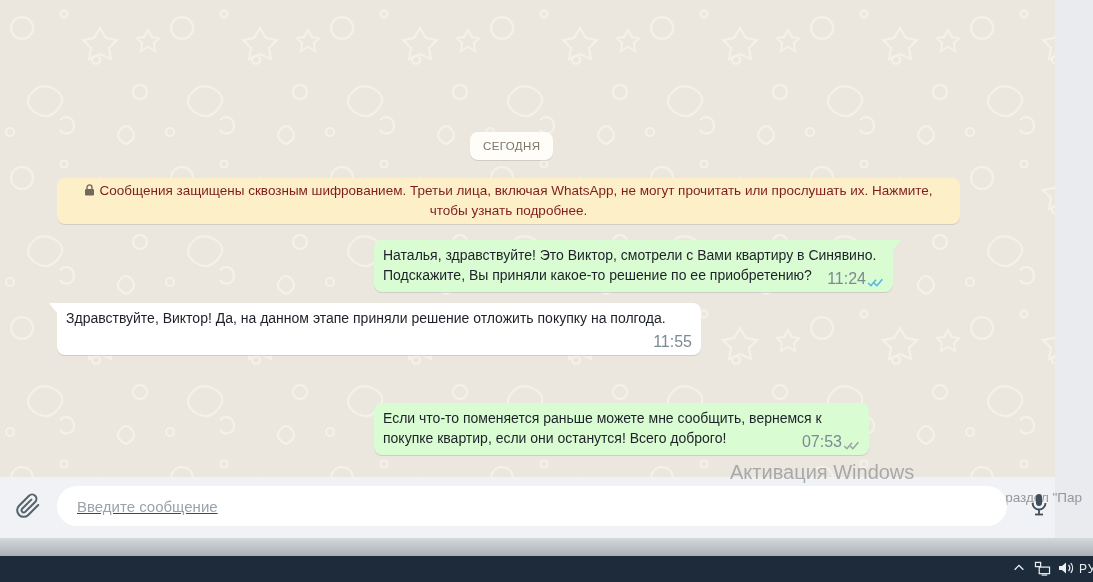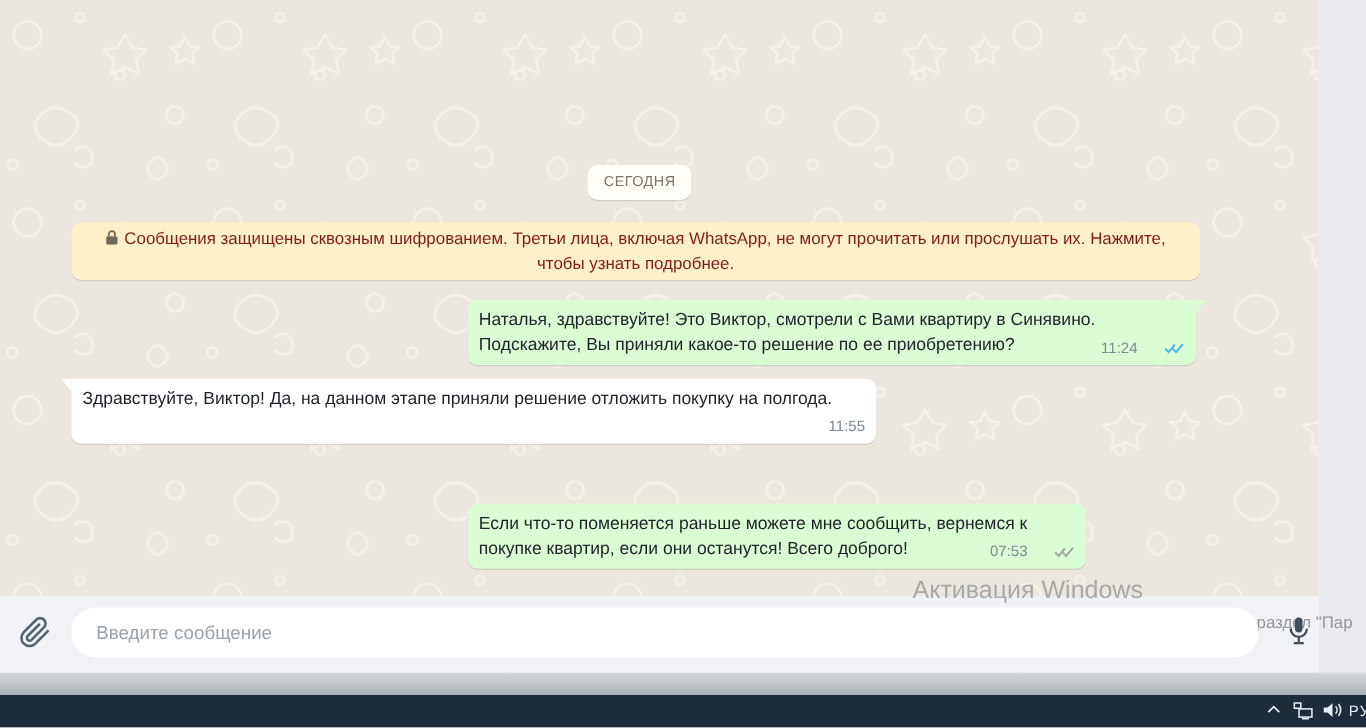--- a/index.html
+++ b/index.html
@@ -19,45 +19,45 @@
 
   
   .enc-banner { position:absolute; left:57px; top:178px; width:903px; background:var(--banner);
     color:#7f1d1d; font-size:13.5px; line-height:20px; text-align:center; padding:3px 26px;
     border-radius:8px; box-shadow:0 1px .5px rgba(11,20,26,.12); z-index:3; cursor:pointer; }
   .lock-icon { display:inline-block; vertical-align:-1px; margin-right:4px; }
 
   
   .msg { position:absolute; border-radius:8px; padding:6px 9px 8px 9px; font-size:14px; line-height:19.5px;
     color:#1d2129; box-shadow:0 1px .5px rgba(11,20,26,.13); z-index:3; }
-  .msg .meta { position:absolute; right:9px; bottom:4px; display:flex; align-items:center; gap:21px;
-    font-size:12px; color:#7c8a91; white-space:nowrap; }
+  .msg .meta { position:absolute; right:9px; bottom:4px; display:flex; align-items:flex-end; gap:1px;
+    font-size:16px; color:#7c8a91; white-space:nowrap; }
   .out { background:var(--bubble_out); }
   .in  { background:var(--bubble_in); }
   .tail-out { border-top-right-radius:0; }
   .tail-out::after { content:""; position:absolute; top:0; right:-8px; width:0; height:0;
     border-left:8px solid var(--bubble_out); border-bottom:10px solid transparent; }
   .tail-in { border-top-left-radius:0; }
   .tail-in::after { content:""; position:absolute; top:0; left:-8px; width:0; height:0;
     border-right:8px solid var(--bubble_in); border-bottom:10px solid transparent; }
-  .msg-1 { left:374px; top:240px; width:583px; height:52px; }
+  .msg-1 { left:374px; top:240px; width:519px; height:52px; }
   .msg-2 { left:57px;  top:303px; width:644px; height:52px; }
   .msg-3 { left:755px; top:368px; width:202px; height:33px; white-space:nowrap; }
   .msg-4 { left:374px; top:403px; width:495px; height:52px; }
   .ticks { display:inline-block; }
   .ticks.read { color:var(--tick_read); }
   .ticks.delivered { color:var(--tick_delivered); }
 
   
   .composer { position:absolute; left:0; top:477px; width:1055px; height:61px; background:var(--footer); z-index:1; }
   .attach-btn { position:absolute; left:14px; top:493px; width:28px; height:28px; color:#54636e;
     background:none; border:none; cursor:pointer; z-index:4; }
   .msg-input { position:absolute; left:57px; top:486px; width:950px; height:40px; border:none; outline:none;
     border-radius:21px; background:#ffffff; font-family:"Liberation Sans",sans-serif; font-size:15px;
-    color:#3b4a54; padding:0 20px; z-index:3; }
+    color:#3b4a54; padding:0 20px; z-index:3;text-decoration:underline; }
   .msg-input::placeholder { color:#9aa3ab; }
   .mic-btn { position:absolute; left:1026px; top:492px; width:26px; height:28px; color:#3f4e5a;
     background:none; border:none; cursor:pointer; z-index:4; }
 
   
   .right-strip { position:absolute; left:1055px; top:0; width:38px; height:556px; background:#e9ebee; }
 
   
   .bottom-band { position:absolute; left:0; top:538px; width:1093px; height:18px;
     background:linear-gradient(#d4d8da,#aab1b6); }

